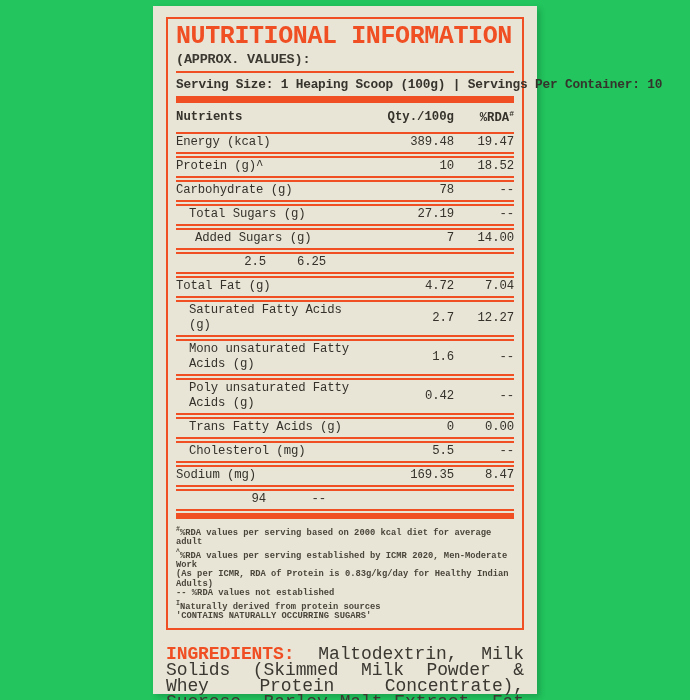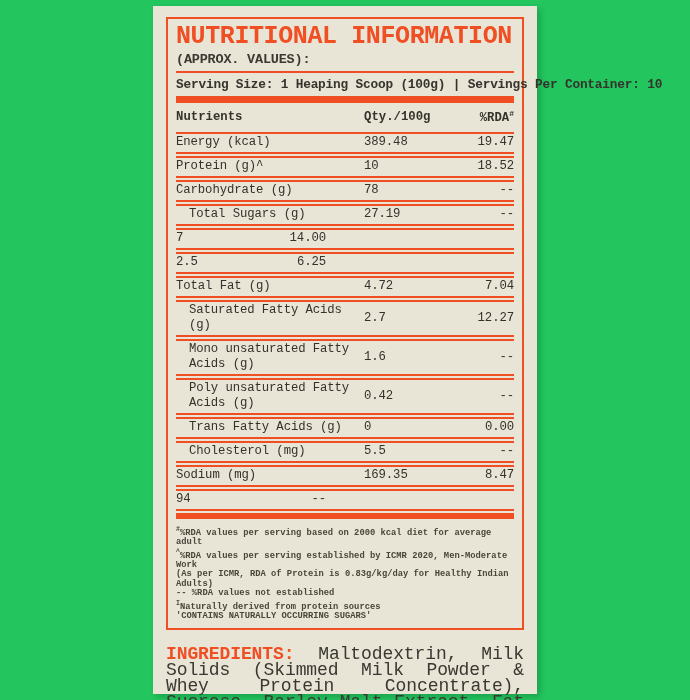--- a/index.html
+++ b/index.html
@@ -51,21 +51,21 @@
   .rule-thick { height: 7px; background: #f04e23; }
   .thead {
     display: flex;
     align-items: center;
     font-weight: bold;
     font-size: 12.3px;
     color: #34322b;
     padding: 6px 0 7px 0;
   }
   .c-label { flex: 1 1 auto; }
-  .c-qty  { width: 90px; text-align: left; flex: 0 0 auto; }
+  .c-qty  { width: 90px; text-align: right; flex: 0 0 auto; }
   .c-rda  { width: 60px; text-align: right; flex: 0 0 auto; }
   .c-rda sup { font-size: 8px; }
   .rows .row {
     display: flex;
     align-items: center;
     border-top: 2px solid #f04e23;
     border-bottom: 2px solid #f04e23;
     margin-bottom: 2px;
     padding: 1.5px 0;
     font-size: 12.3px;
@@ -132,20 +132,21 @@
             <span class="c-label">Carbohydrate (g)</span>
             <span class="c-qty">78</span>
             <span class="c-rda">--</span>
           </div>
           <div class="row indent1">
             <span class="c-label">Total Sugars (g)</span>
             <span class="c-qty">27.19</span>
             <span class="c-rda">--</span>
           </div>
           <div class="row indent2">
+            <span class="c-label">Added Sugars (g)</span>
             <span class="c-qty">7</span>
             <span class="c-rda">14.00</span>
           </div>
           <div class="row indent1">
             <span class="c-qty">2.5</span>
             <span class="c-rda">6.25</span>
           </div>
           <div class="row indent0">
             <span class="c-label">Total Fat (g)</span>
             <span class="c-qty">4.72</span>

